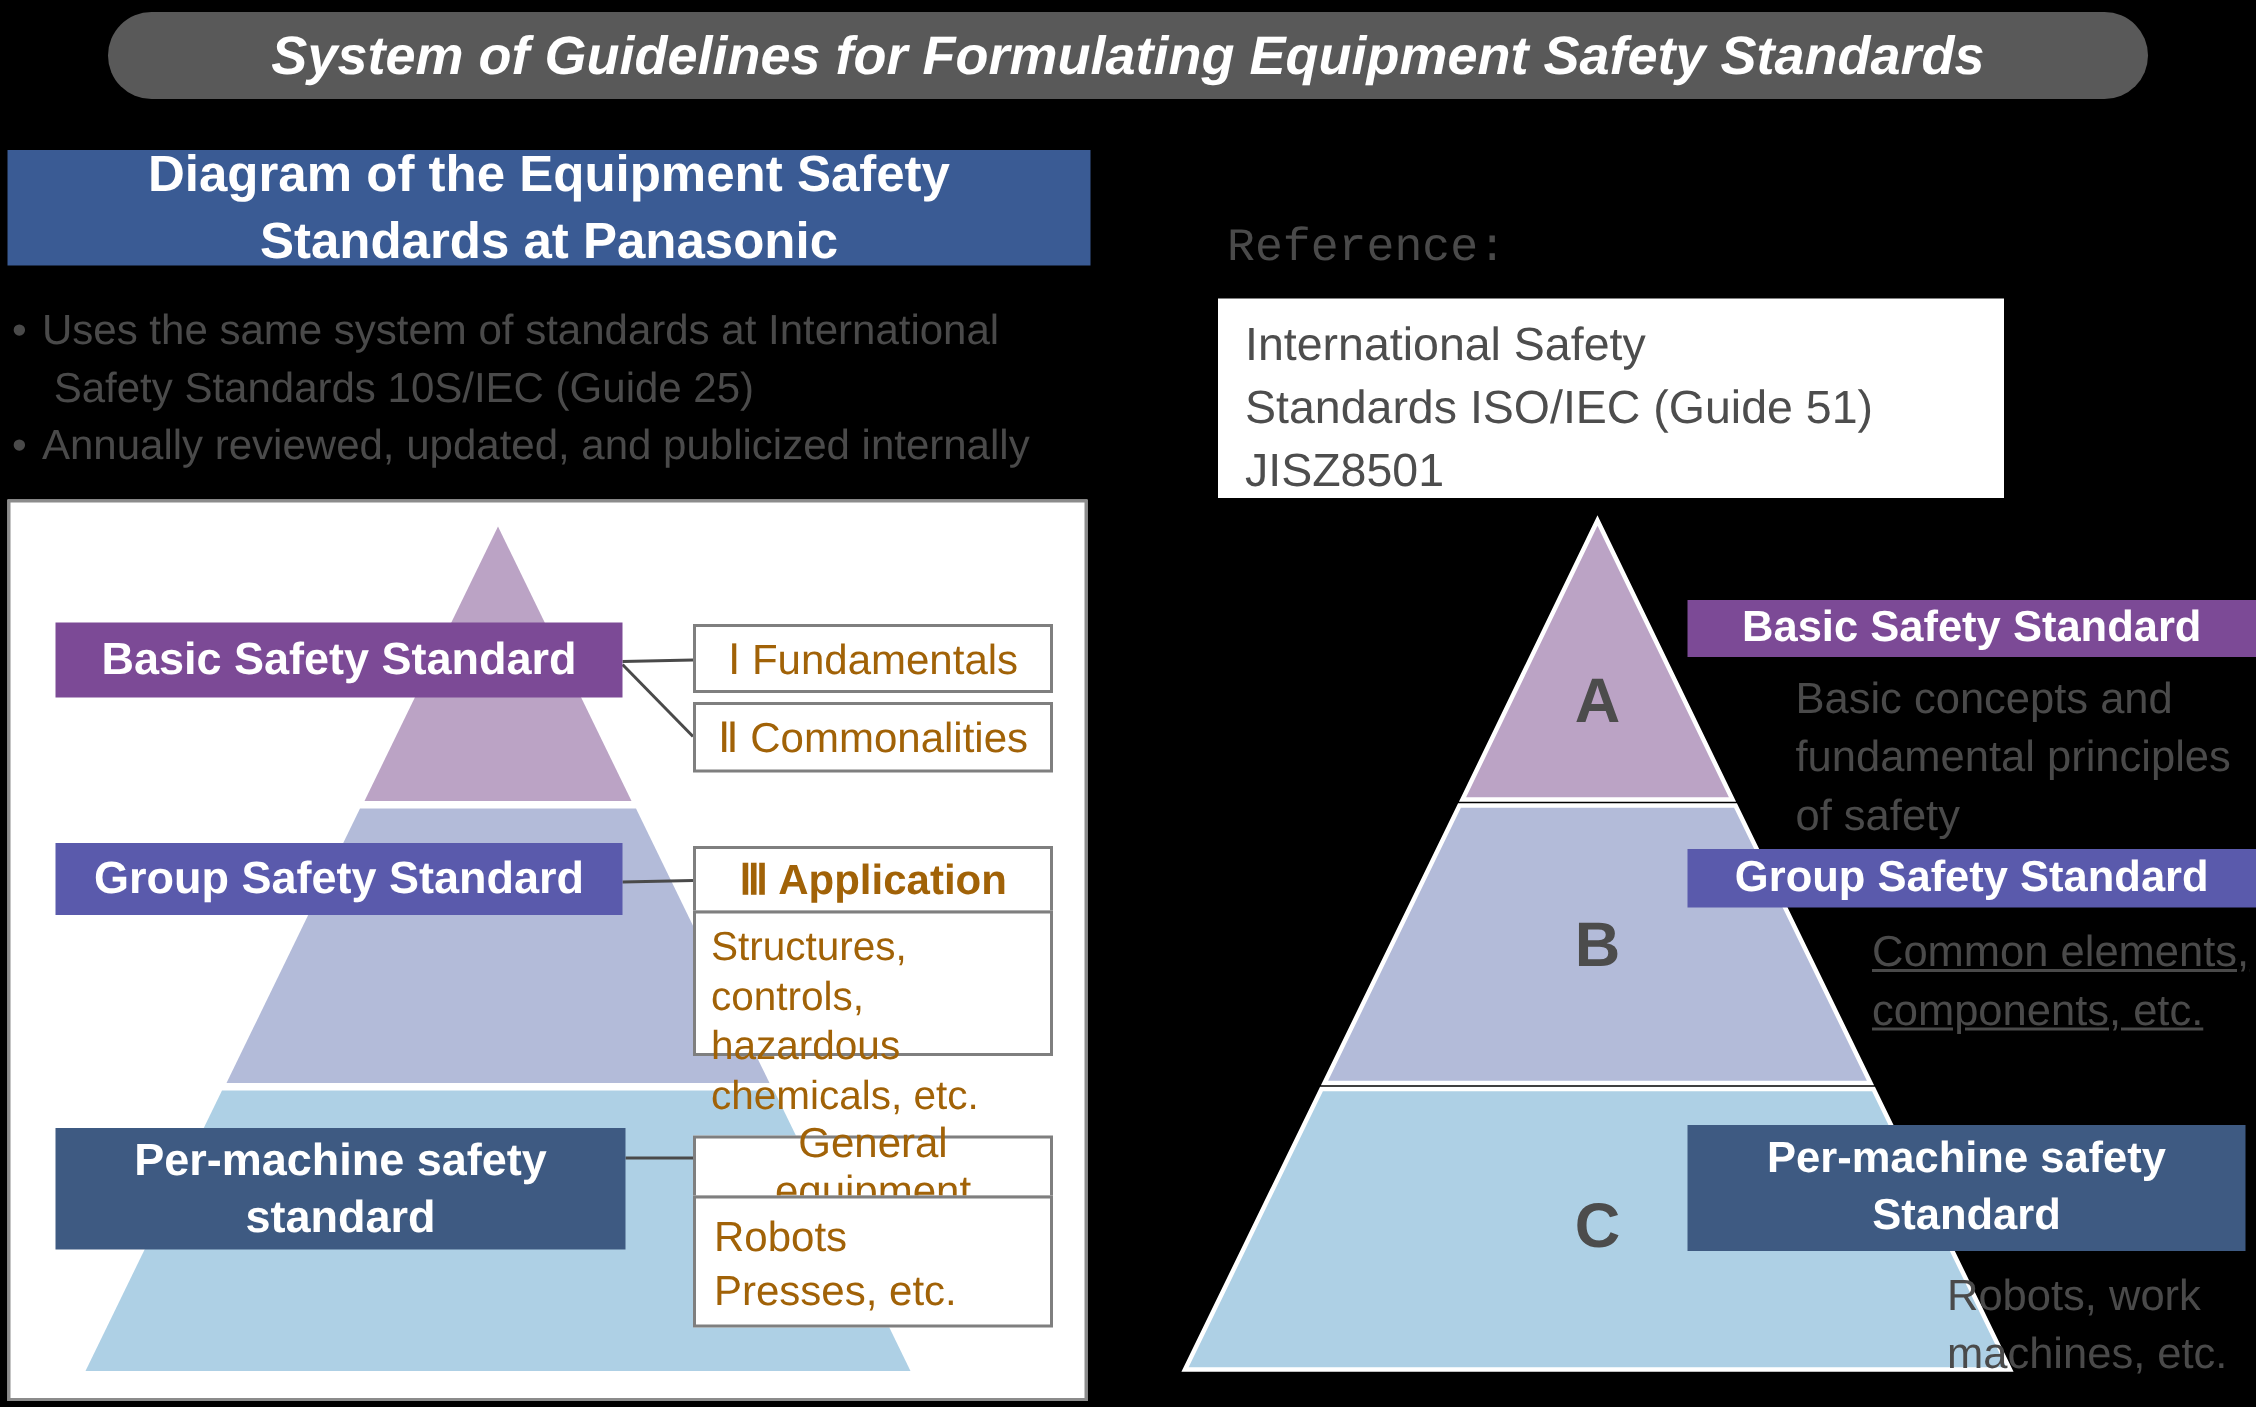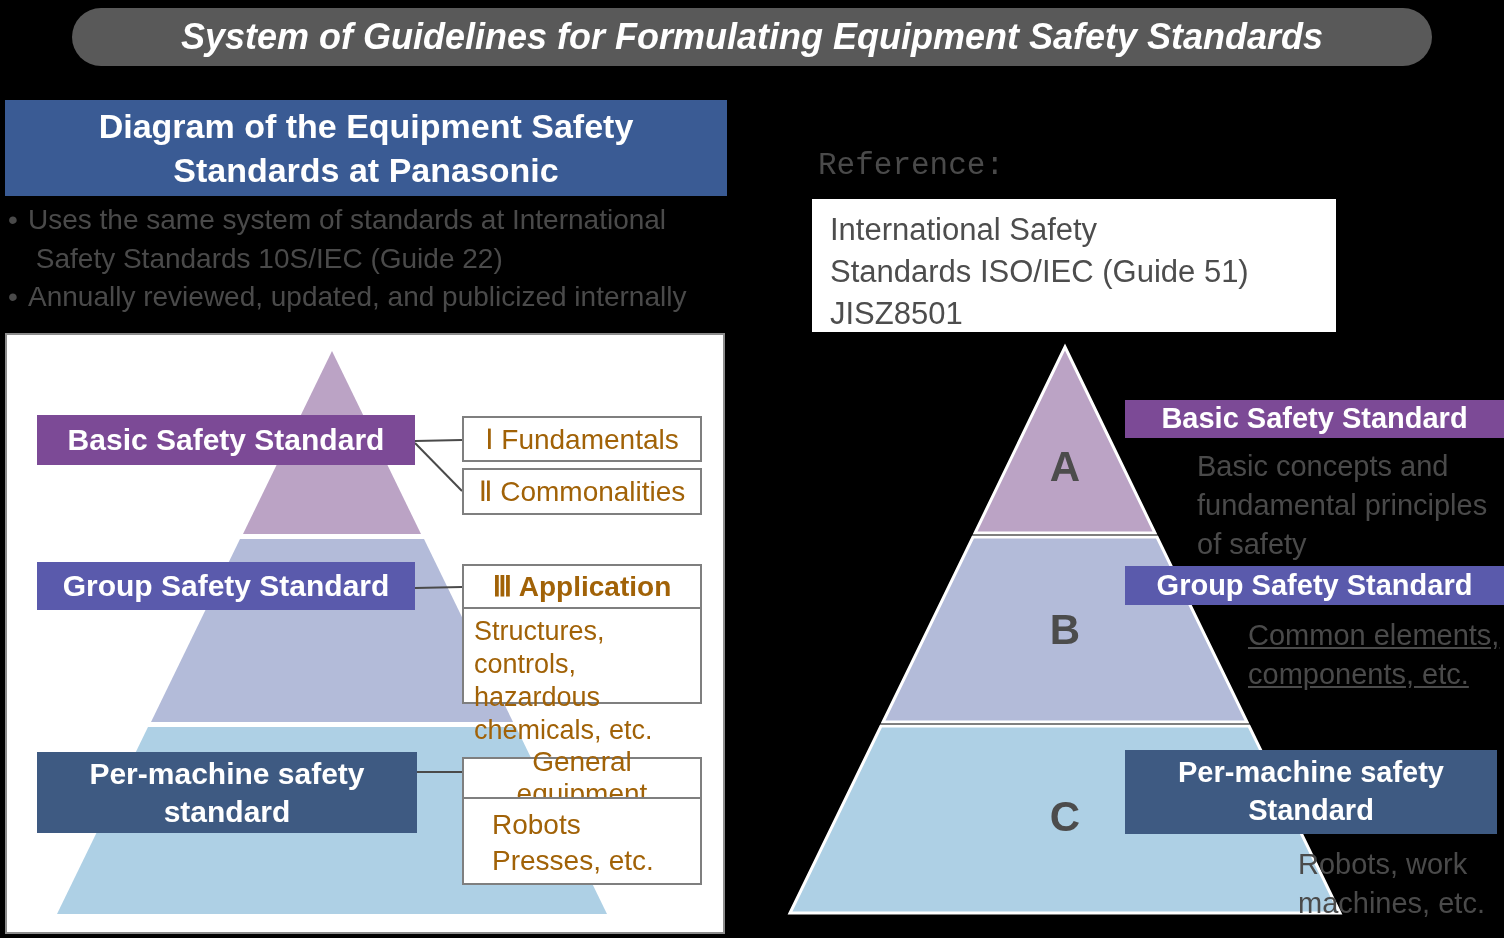--- a/index.html
+++ b/index.html
@@ -12,21 +12,21 @@
 
   
   #title-bar{
     left:72px;top:8px;width:1360px;height:58px;border-radius:32px;
     background:#595959;color:#ffffff;font-weight:bold;font-size:36px;
     display:flex;align-items:center;justify-content:center;text-align:center;font-style:italic;
   }
 
   
   #left-header{
-    left:5px;top:100px;width:722px;height:96px;background:#3a5b94;
+    left:5px;top:100px;width:722px;height:77px;background:#3a5b94;
     color:#ffffff;font-weight:bold;font-size:34px;line-height:1.3;
     display:flex;align-items:center;justify-content:center;text-align:center;
     white-space:pre-line;
   }
   #bullet-list{left:8px;top:201px;width:716px;color:#4a4a4a;font-size:28px;line-height:1.38;}
   .bullet-item{display:flex;}
   .bullet-marker{width:20px;flex:0 0 20px;}
   .bullet-text{white-space:pre-wrap;flex:1;}
 
   
@@ -48,21 +48,21 @@
   .spec-box{
     position:absolute;left:455px;width:240px;background:#ffffff;
     border:2px solid #7f7f7f;box-sizing:border-box;color:#a16207;
   }
   .spec-box.center{display:flex;align-items:center;justify-content:center;text-align:center;}
   #box-fundamentals{top:81px;height:46px;font-size:28px;}
   #box-commonalities{top:133px;height:47px;font-size:28px;}
   #box-application{top:229px;height:45px;font-size:28px;font-weight:bold;}
   #box-application-items{top:272px;height:97px;font-size:27px;line-height:1.22;padding:6px 10px;white-space:pre-line;}
   #box-general{top:422px;height:42px;font-size:28px;}
-  #box-machine-items{top:462px;height:88px;font-size:28px;line-height:1.3;padding:8px 28px;white-space:pre-line;}
+  #box-machine-items{top:462px;height:88px;font-size:28px;line-height:1.3;padding:8px 12px;white-space:pre-line;}
 
   
   #reference-label{left:818px;top:148px;font-size:31px;color:#4a4a4a;font-family:Liberation Mono, monospace;}
   #reference-box{
     left:812px;top:199px;width:524px;height:133px;background:#ffffff;
     color:#4d4d4d;font-size:31px;line-height:1.35;box-sizing:border-box;
     padding:10px 0 0 18px;white-space:pre-line;
   }
 
   #right-pyramid{left:780px;top:340px;width:600px;height:580px;}
@@ -95,21 +95,21 @@
 
 <div class="abs" id="title-bar">System of Guidelines for Formulating Equipment Safety Standards</div>
 
 <div class="abs" id="left-header">Diagram of the Equipment Safety
 Standards at Panasonic</div>
 
 <div class="abs" id="bullet-list">
   <div class="bullet-item">
     <span class="bullet-marker">•</span>
     <span class="bullet-text">Uses the same system of standards at International
- Safety Standards 10S/IEC (Guide 22)</span>
+ Safety Standards 10S/IEC (Guide 25)</span>
   </div>
   <div class="bullet-item">
     <span class="bullet-marker">•</span>
     <span class="bullet-text">Annually reviewed, updated, and publicized internally</span>
   </div>
 </div>
 
 <div class="abs" id="left-panel">
 
   <svg id="left-pyramid-svg" width="716" height="597" viewBox="0 0 716 597">

